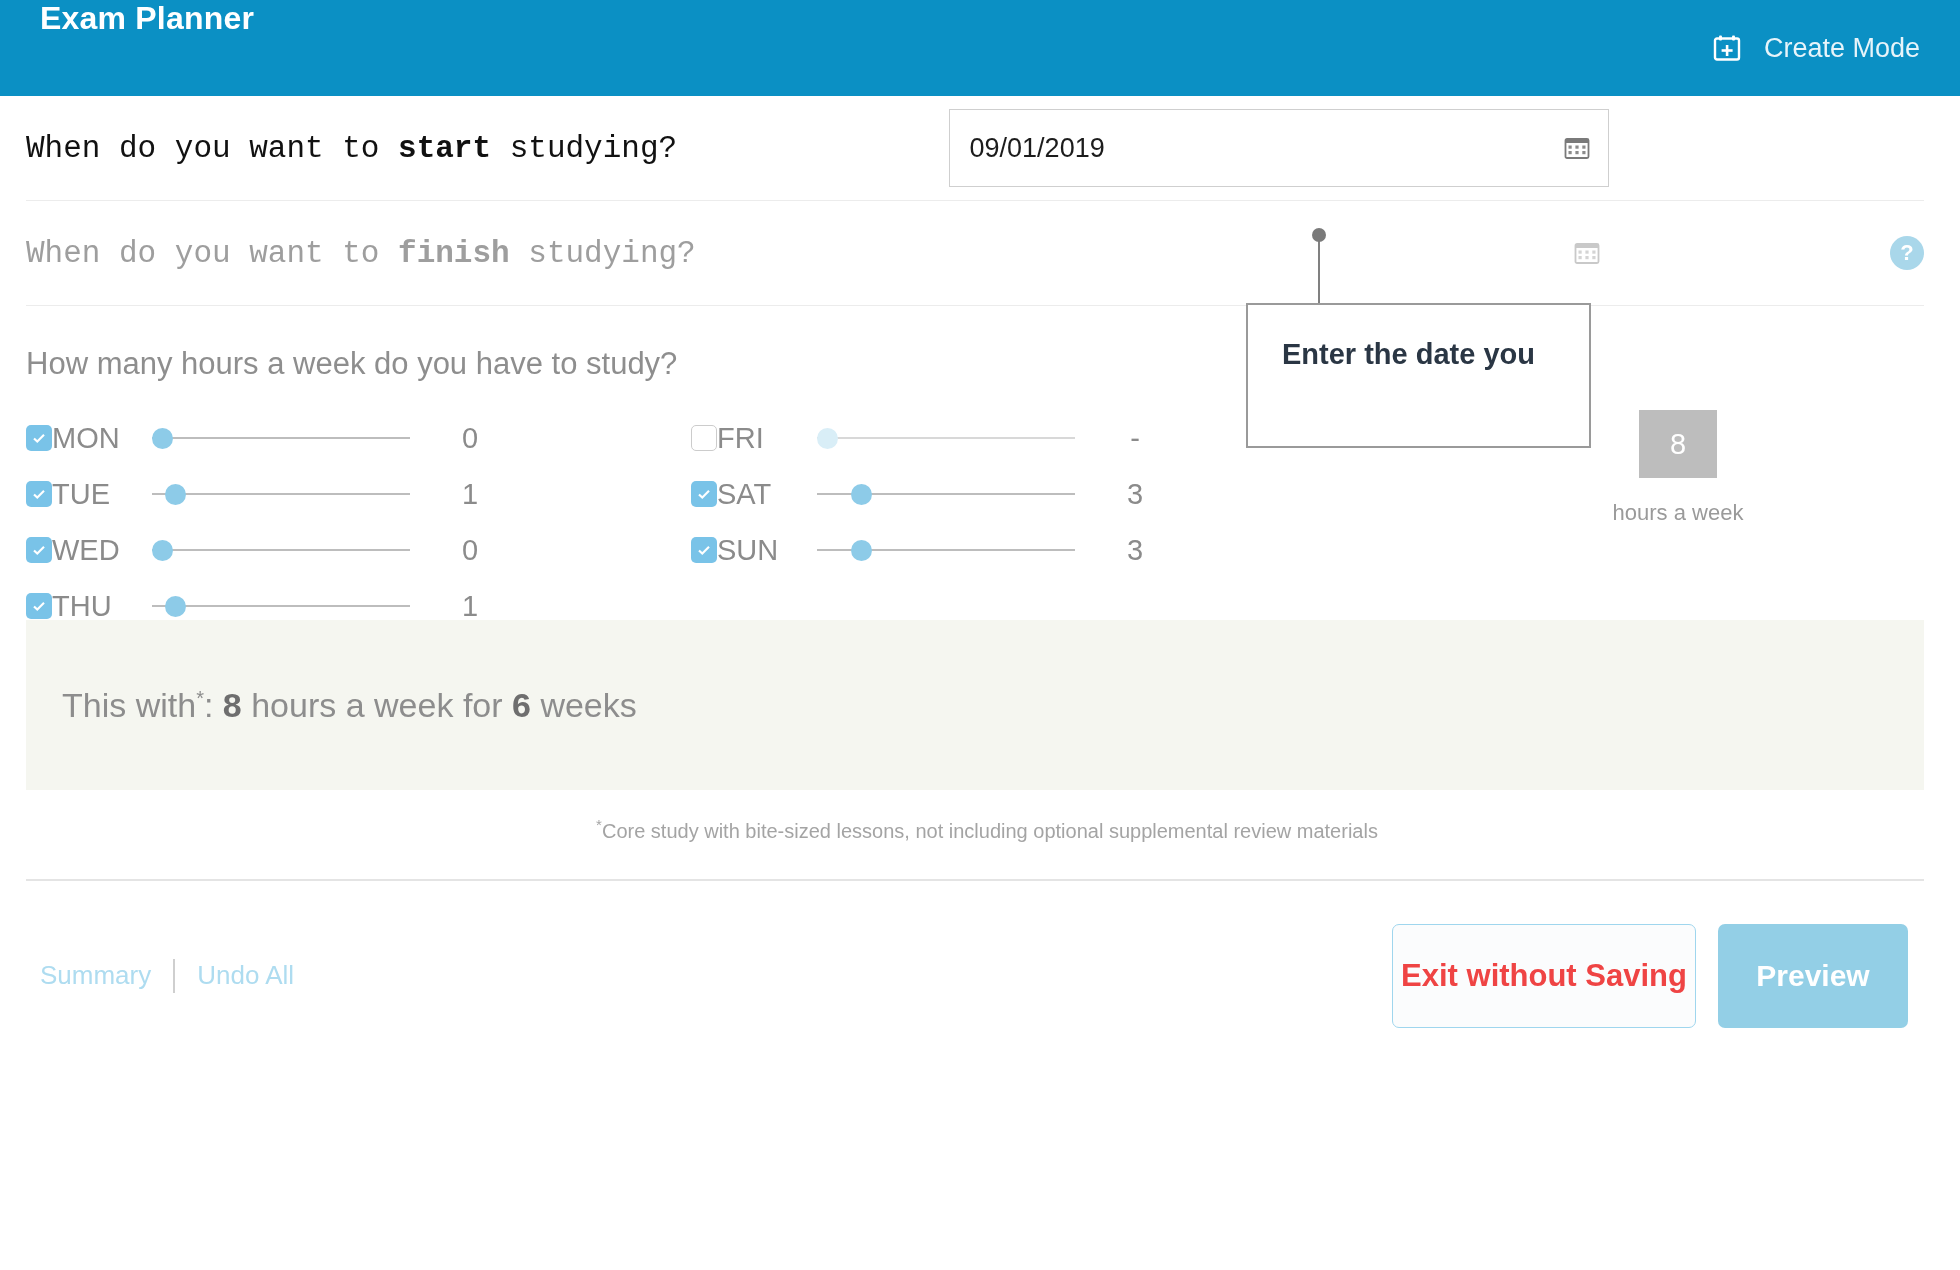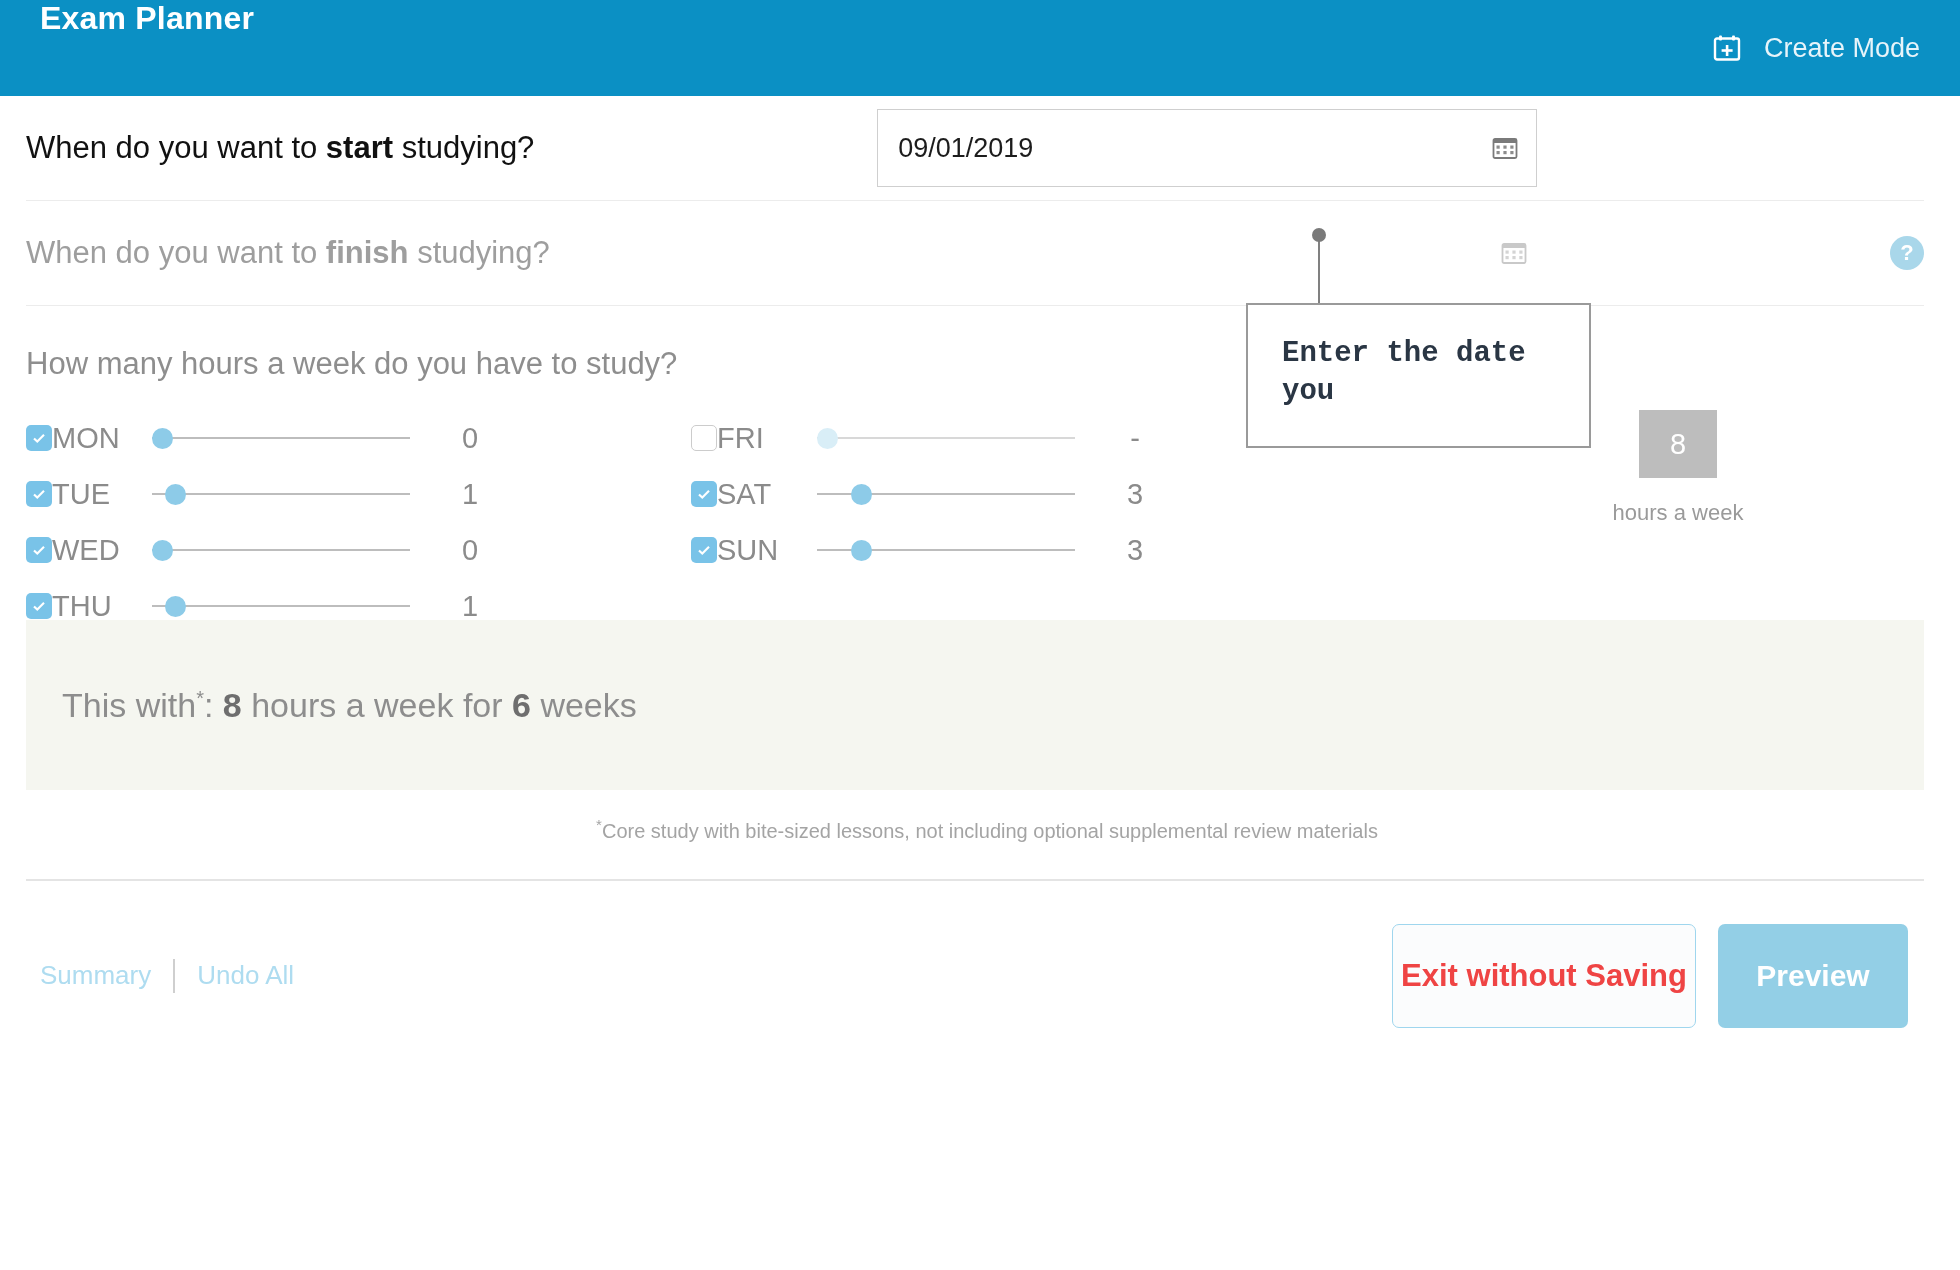--- a/index.html
+++ b/index.html
@@ -36,21 +36,21 @@
   }
 
   .row-divider{ height:1px; background:#ececec; width:1898px; margin-left:0;}
 
   
   .qrow{
     position:relative;
     height:104px;
     display:flex; align-items:center; justify-content:space-between;
   }
-  .qlabel{ font-size:31px; color:#111111; white-space:nowrap; }
+  .qlabel{ font-size:31px; color:#111111; white-space:nowrap;font-family:Liberation Mono, monospace; }
   .qlabel.disabled{ color:#9e9e9e; }
   .qlabel b{ font-weight:bold; }
 
   .date-field{
     width:660px; height:78px; border:1px solid #cfcfcf; background:#ffffff;
     display:flex; align-items:center; justify-content:space-between;
     padding:0 18px 0 20px;
     position:relative;
   }
   .date-field.borderless{ border:0; }
@@ -70,21 +70,20 @@
     background:#808080; z-index:30;
   }
   .callout-dot{
     position:absolute; left:1312px; top:228px; width:14px;height:14px;
     border-radius:50%; background:#7a7a7a; z-index:31;
   }
   .callout{
     position:absolute; left:1246px; top:303px; width:345px; height:145px;
     background:#ffffff; border:2px solid #9a9a9a; z-index:32;
     padding:30px 30px 0 34px;
-    font-family:Liberation Mono, monospace;
   }
   .callout-text{
     font-size:29px; font-weight:bold; color:#2a3644; line-height:1.32;
   }
 
   
   .hours-head{
     font-size:31px; color:#8e8e8e; padding-top:40px; padding-bottom:8px;
   }
   .hours-area{

